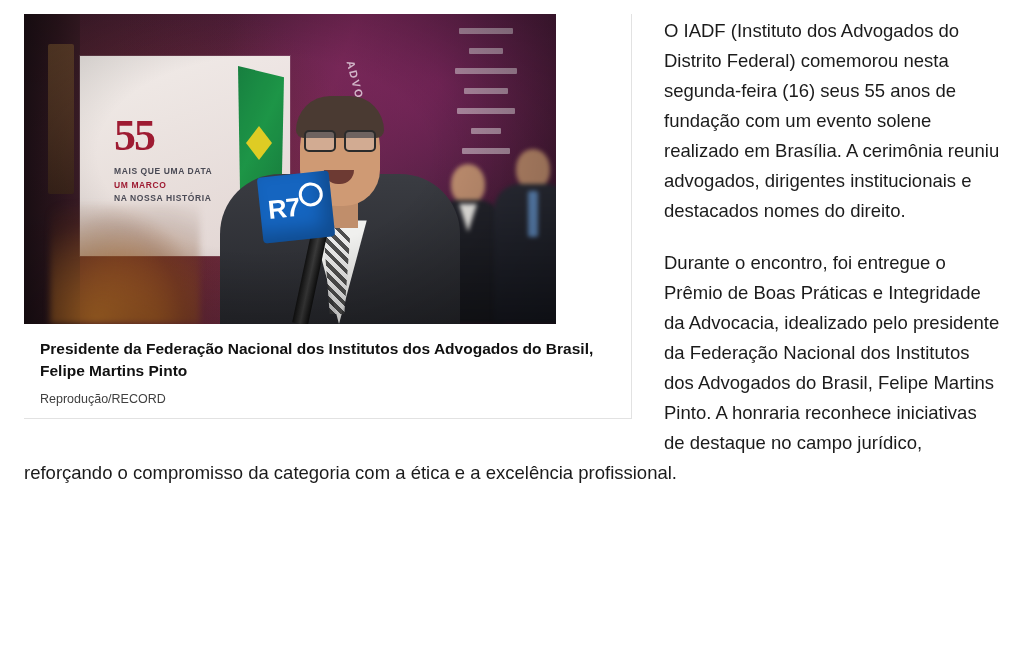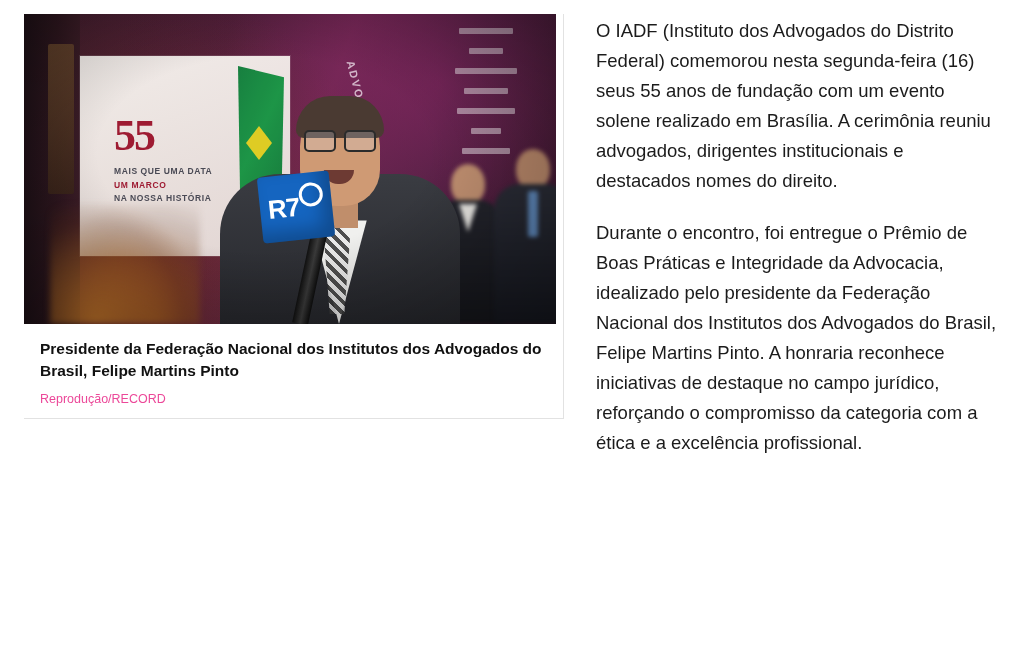--- a/index.html
+++ b/index.html
@@ -19,21 +19,21 @@
     position: relative;
     width: 1024px;
     height: 652px;
     box-sizing: border-box;
     padding: 14px 24px 0 24px;
   }
 
   
   .figure {
     float: left;
-    width: 540px;
+    width: 608px;
     margin: 0 32px 10px 0;
     border: 1px solid #e2e2e2;
     border-top: none;
     border-left: none;
     background: #ffffff;
     box-sizing: border-box;
   }
 
   .photo {
     position: relative;
@@ -282,21 +282,21 @@
   }
   .caption {
     font-size: 15.5px;
     font-weight: bold;
     line-height: 1.42;
     color: #111111;
     margin: 0 0 10px 0;
   }
   .credit {
     font-size: 12.5px;
-    color: #ec4899;
+    color: #404040;
     margin: 0;
   }
 
   .body-text p {
     font-size: 18.5px;
     line-height: 1.62;
     color: #1b1b1b;
     margin: 0 0 22px 0;
   }
   .body-text p:first-child { margin-top: 2px; }

